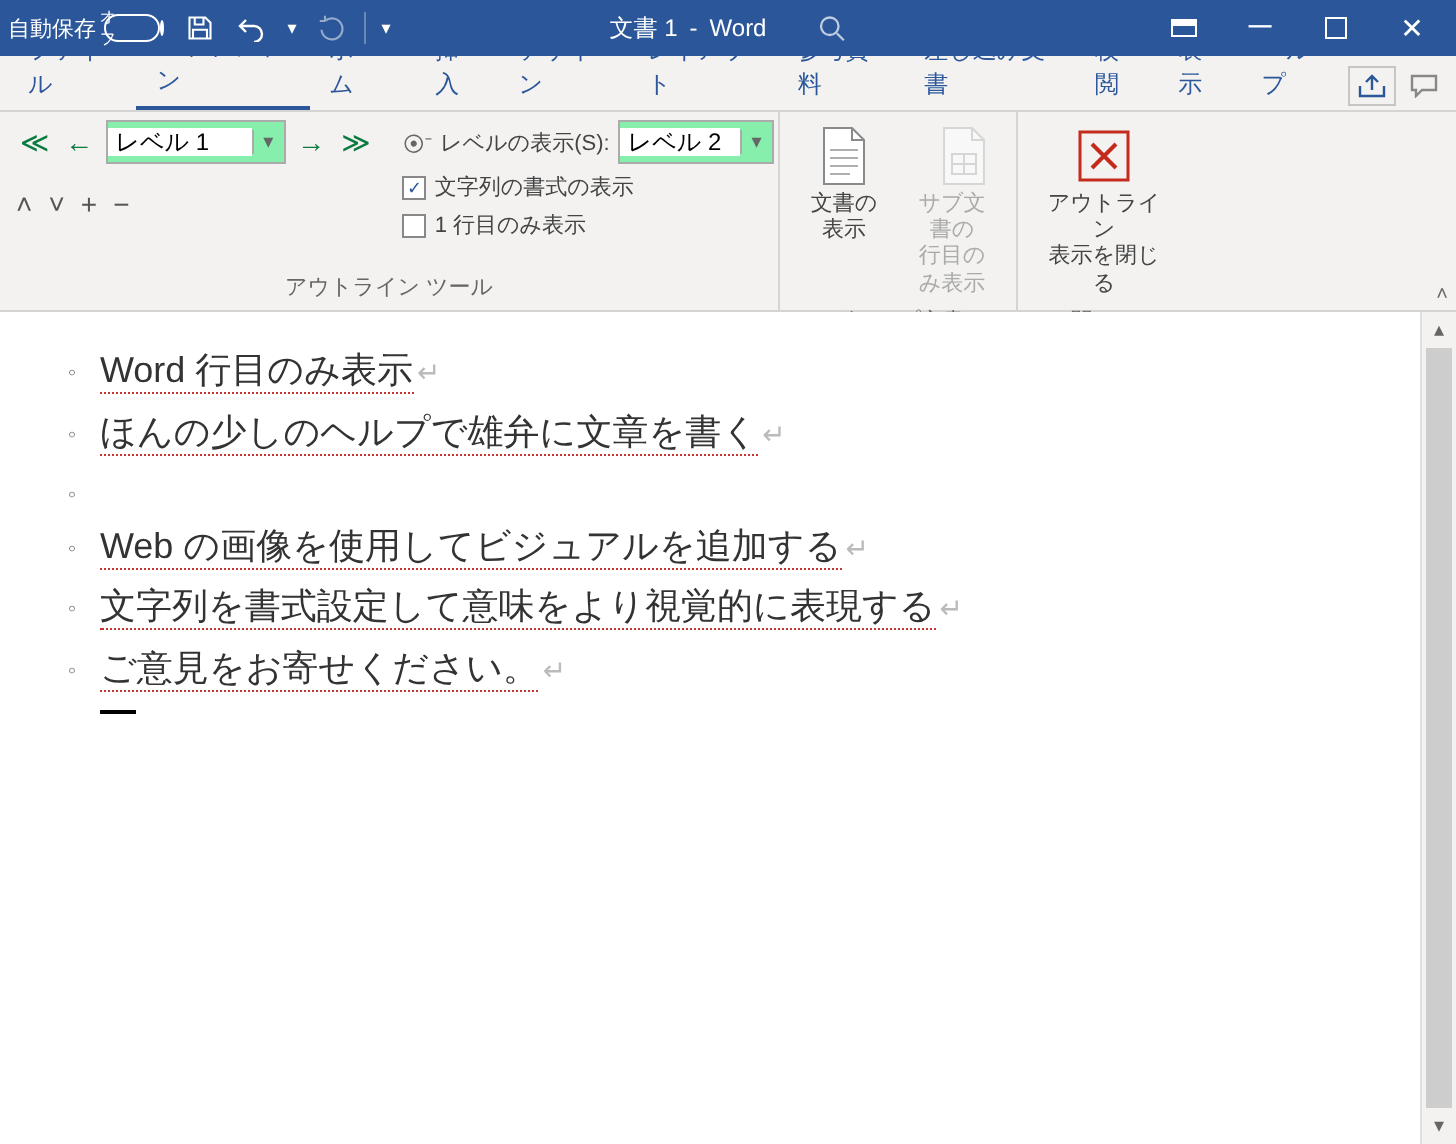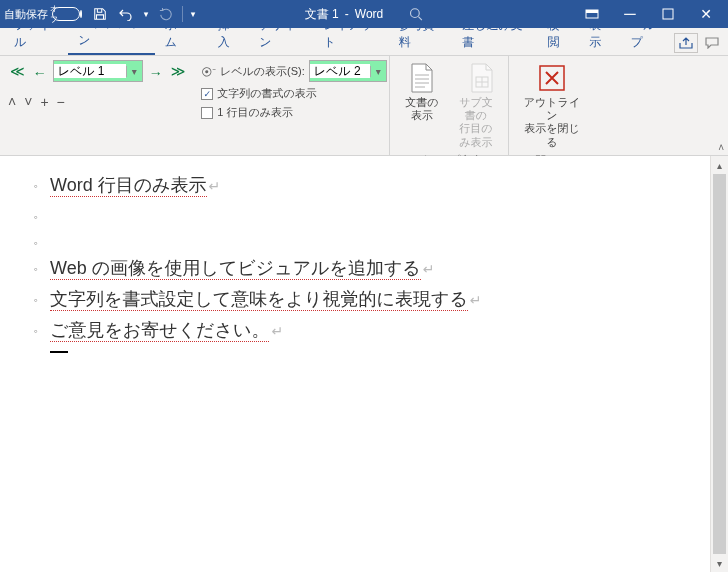--- a/index.html
+++ b/index.html
@@ -185,20 +185,21 @@
         <div class="opt-row">
           <span class="chk">✓</span>
           <span class="lbl">文字列の書式の表示</span>
         </div>
         <div class="opt-row">
           <span class="chk"></span>
           <span class="lbl">1 行目のみ表示</span>
         </div>
       </div>
     </div>
+    <div class="group-label">アウトライン ツール</div>
   </div>
 
   <div class="group">
     <div class="group-body">
       <div class="big-btn">
         <div class="ico">
           <svg width="26" height="30" viewBox="0 0 26 30">
               <path fill="#fff" stroke="#8a8a8a" d="M3 1h14l6 6v22H3z"></path>
               <path fill="none" stroke="#8a8a8a" d="M17 1v6h6"></path>
               <path stroke="#b0b0b0" d="M6 12h14M6 16h14M6 20h14M6 24h10"></path>
@@ -242,20 +243,21 @@
 </div>
 
 <div class="doc-area">
   <div class="doc-inner">
     <div class="oli">
       <span class="bullet">◦</span>
       <span class="txt"><span class="dotted">Word 行目のみ表示</span><span class="pmark">↵</span></span>
     </div>
     <div class="oli">
       <span class="bullet">◦</span>
+      <span class="txt"><span class="dotted">ほんの少しのヘルプで雄弁に文章を書く</span><span class="pmark">↵</span></span>
     </div>
     <div class="oli">
       <span class="bullet">◦</span>
     </div>
     <div class="oli">
       <span class="bullet">◦</span>
       <span class="txt"><span class="dotted">Web の画像を使用してビジュアルを追加する</span><span class="pmark">↵</span></span>
     </div>
     <div class="oli">
       <span class="bullet">◦</span>

